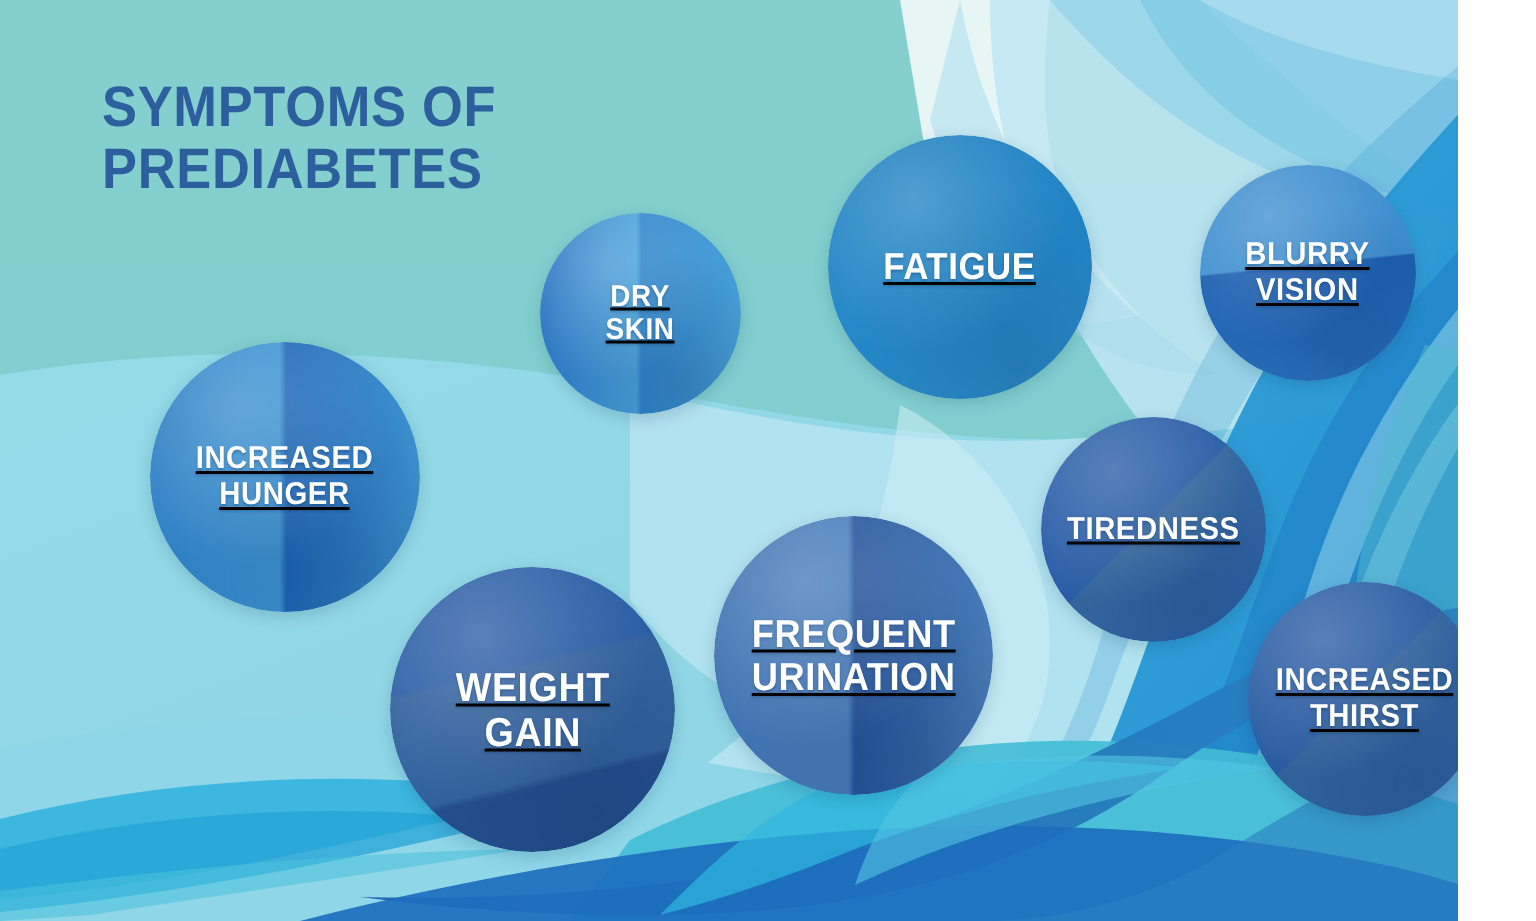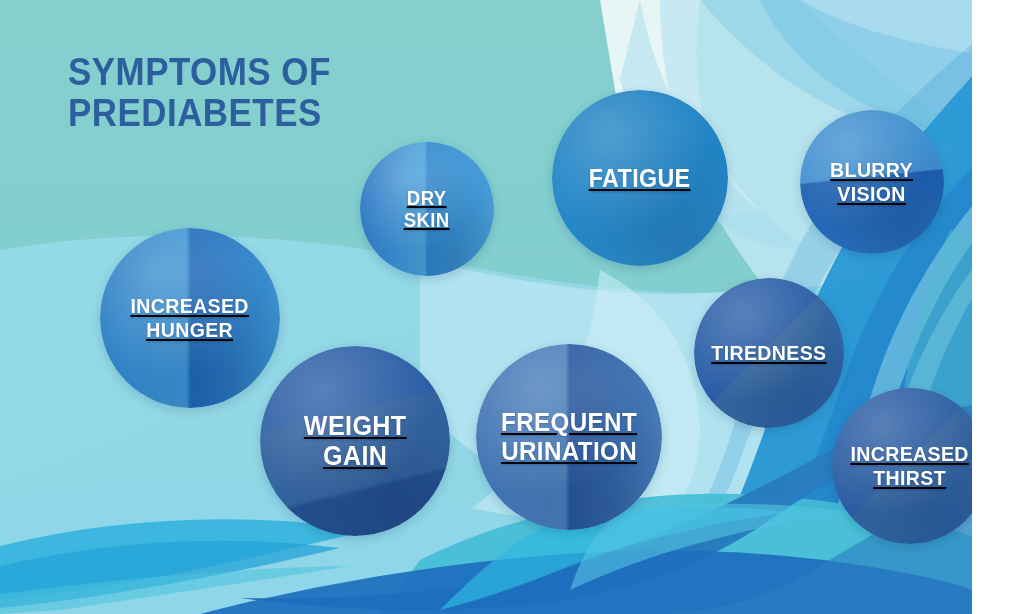--- a/index.html
+++ b/index.html
@@ -178,21 +178,21 @@
         <div class="face" style="background: linear-gradient(160deg, rgb(29, 127, 192) 0%, rgb(34, 135, 200) 52%, rgb(47, 146, 208) 100%);"></div>
         <div class="sheen" style="background: radial-gradient(circle at 32% 24%, rgba(255, 255, 255, 0.22) 0%, rgba(255, 255, 255, 0) 58%), radial-gradient(circle at 72% 86%, rgba(10, 35, 75, 0.2) 0%, rgba(10, 35, 75, 0) 60%);"></div>
         <div class="label" style="font-size: 25px;">FATIGUE</div>
       </div>
       <div class="bubble" style="left: 800px; top: 110px; width: 144px; height: 144px;">
         <div class="face" style="background: linear-gradient(174deg, rgb(63, 143, 208) 0%, rgb(63, 143, 208) 46%, rgb(29, 95, 176) 47%, rgb(43, 116, 194) 100%);"></div>
         <div class="sheen" style="background: radial-gradient(circle at 32% 24%, rgba(255, 255, 255, 0.22) 0%, rgba(255, 255, 255, 0) 58%), radial-gradient(circle at 72% 86%, rgba(10, 35, 75, 0.2) 0%, rgba(10, 35, 75, 0) 60%);"></div>
         <div class="label" style="font-size: 21px;">BLURRY
 VISION</div>
       </div>
-      <div class="bubble" style="left: 260px; top: 346px; width: 190px; height: 190px;">
+      <div class="bubble" style="left: 260px; top: 378px; width: 190px; height: 190px;">
         <div class="face" style="background: linear-gradient(166deg, rgb(43, 94, 166) 0%, rgb(43, 94, 166) 36%, rgb(51, 99, 159) 38%, rgb(51, 99, 159) 70%, rgb(37, 80, 143) 72%, rgb(37, 80, 143) 100%);"></div>
         <div class="sheen" style="background: radial-gradient(circle at 32% 24%, rgba(255, 255, 255, 0.22) 0%, rgba(255, 255, 255, 0) 58%), radial-gradient(circle at 72% 86%, rgba(10, 35, 75, 0.2) 0%, rgba(10, 35, 75, 0) 60%);"></div>
         <div class="label" style="font-size: 27px;">WEIGHT
 GAIN</div>
       </div>
       <div class="bubble" style="left: 476px; top: 344px; width: 186px; height: 186px;">
         <div class="face" style="background: linear-gradient(90deg, rgb(63, 114, 178) 0%, rgb(74, 127, 188) 48%, rgb(38, 85, 156) 50.5%, rgb(74, 127, 188) 100%);"></div>
         <div class="sheen" style="background: radial-gradient(circle at 32% 24%, rgba(255, 255, 255, 0.22) 0%, rgba(255, 255, 255, 0) 58%), radial-gradient(circle at 72% 86%, rgba(10, 35, 75, 0.2) 0%, rgba(10, 35, 75, 0) 60%);"></div>
         <div class="label" style="font-size: 26px;">FREQUENT
 URINATION</div>

